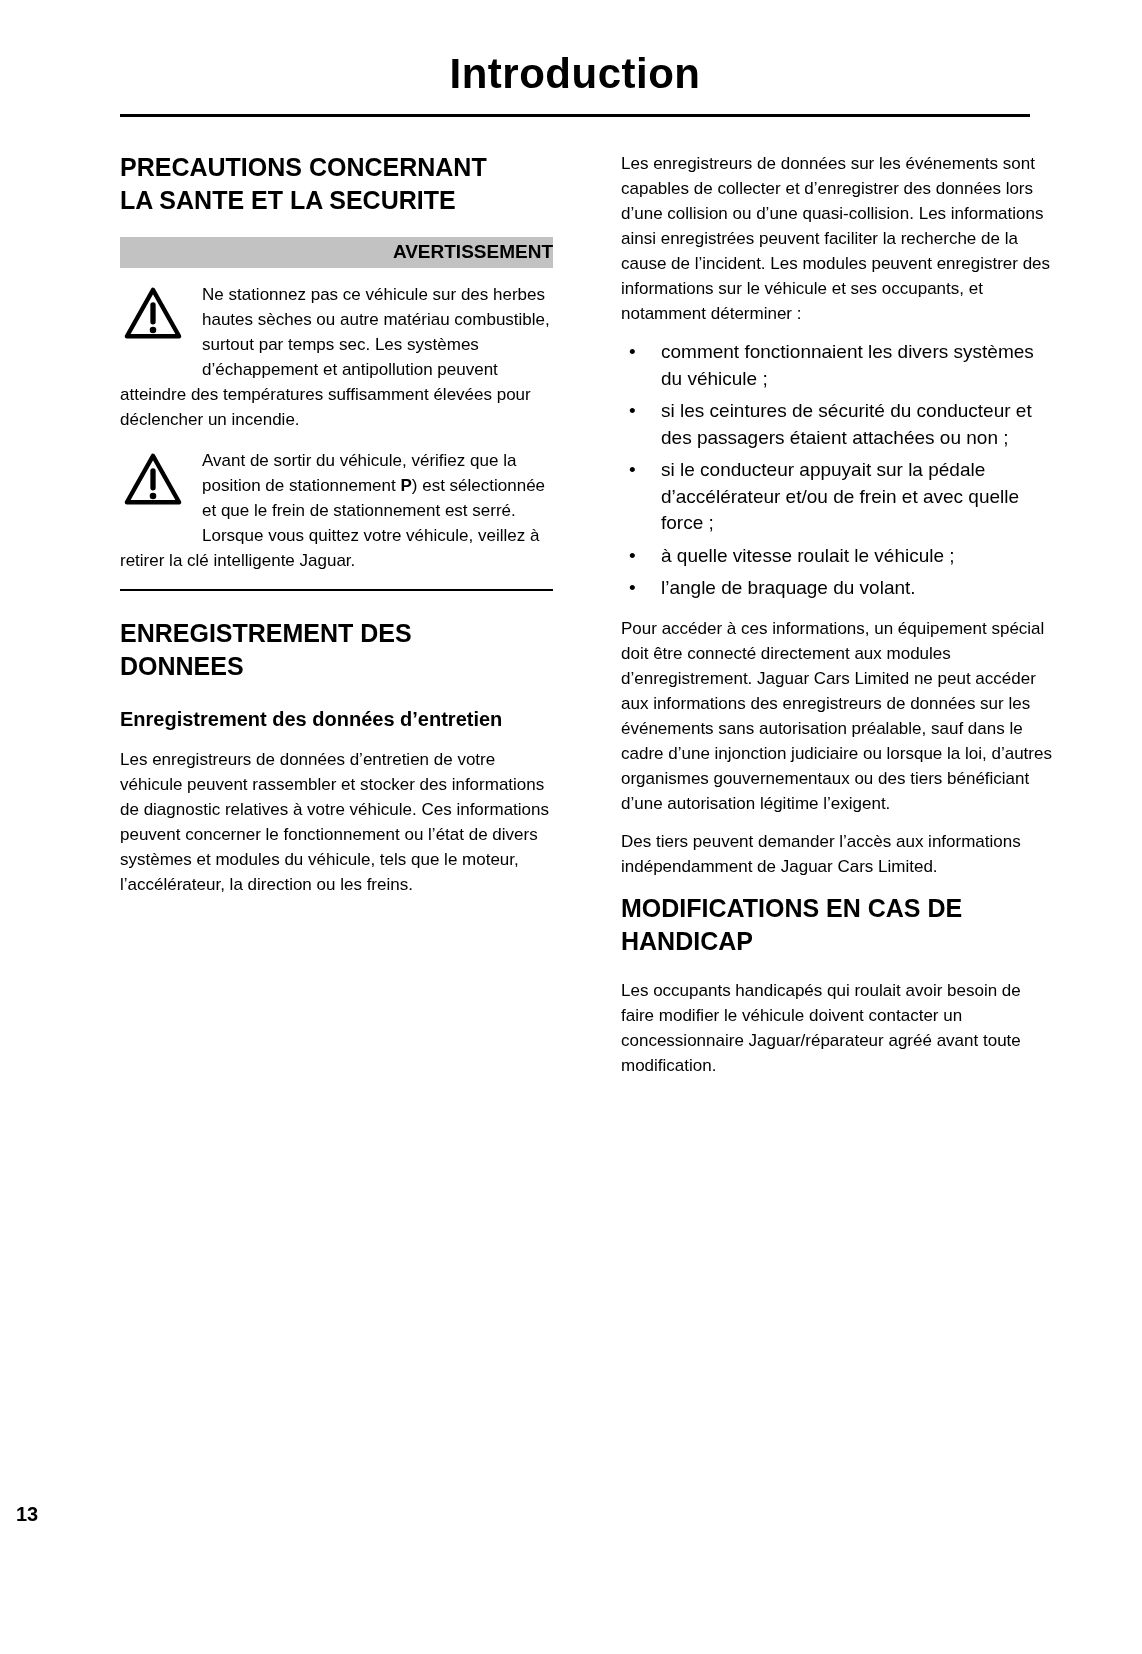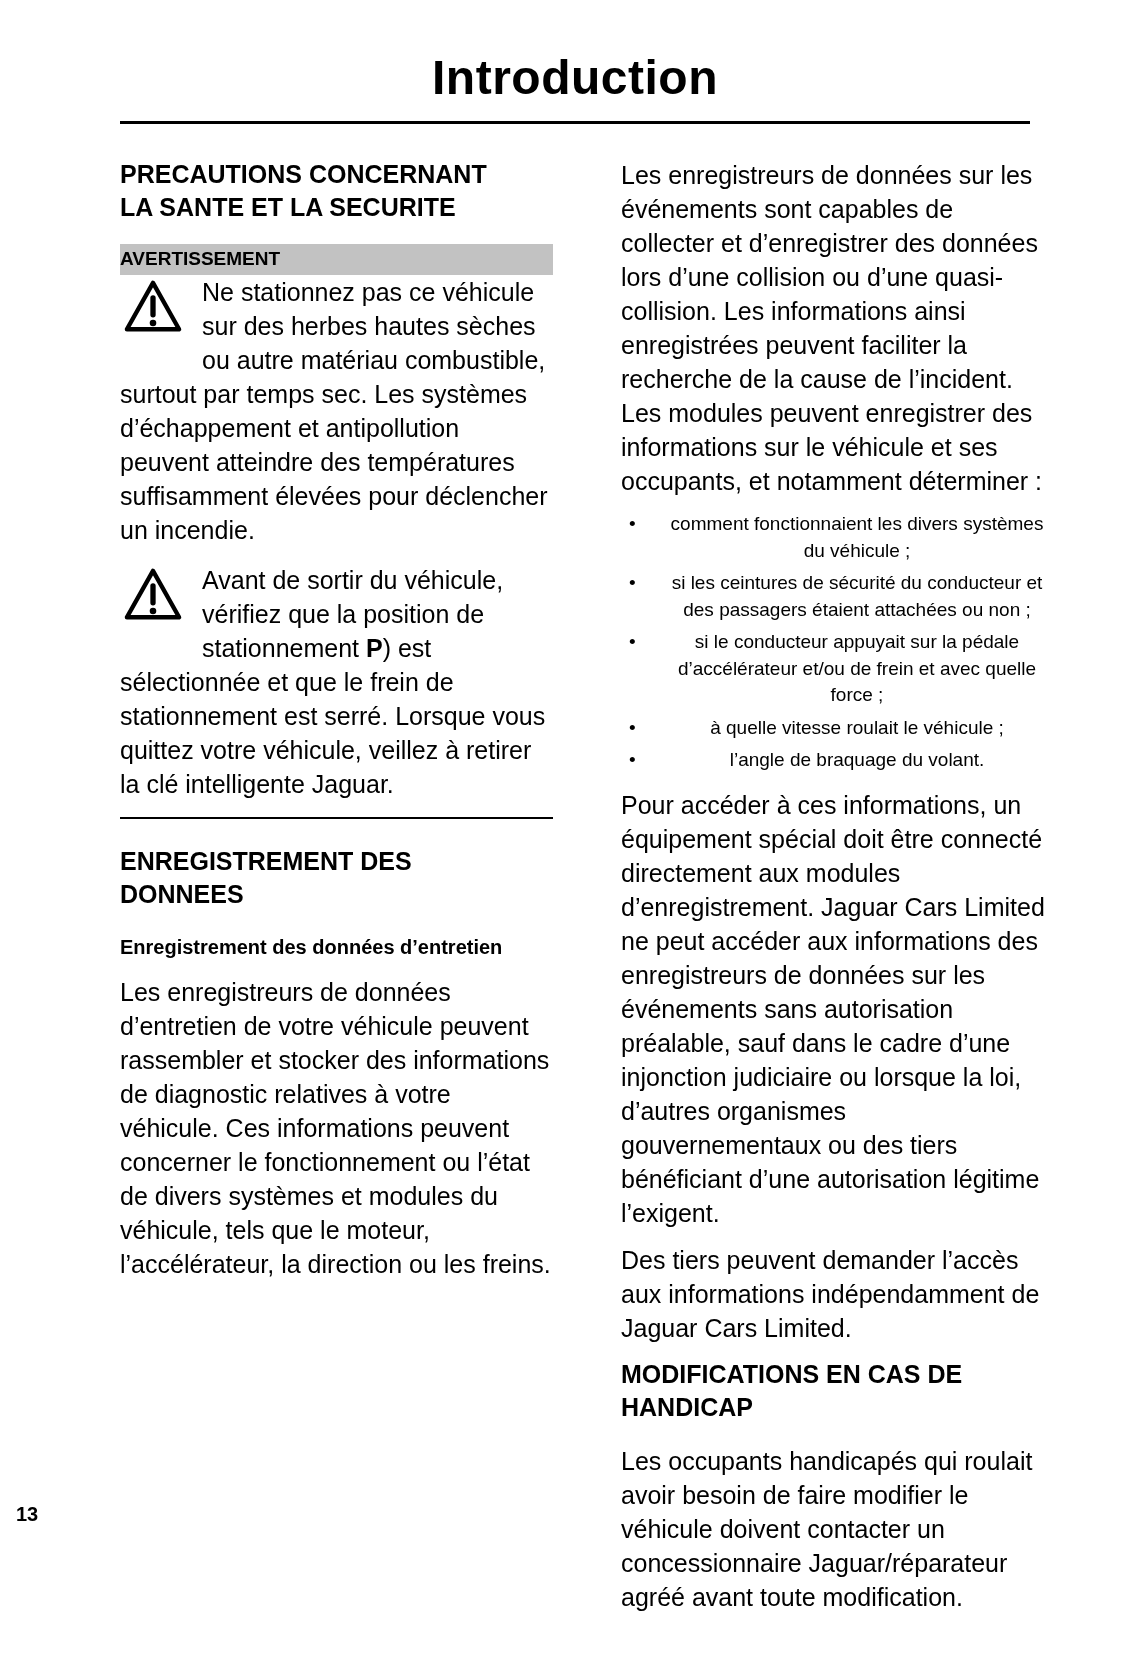--- a/index.html
+++ b/index.html
@@ -7,21 +7,21 @@
   body {
     width:1142px; height:1654px;
     font-family:"Liberation Sans", sans-serif;
     color:#000;
     position:relative;
     overflow:hidden;
   }
   .page { padding:50px 112px 0 120px; }
 
   .title {
-    font-size:48px; font-weight:700; text-align:center;
+    font-size:42px; font-weight:700; text-align:center;
     letter-spacing:0.5px;
   }
   .title-rule {
     height:3px; background:#000; margin-top:16px; margin-bottom:34px;
   }
 
   .columns { display:flex; gap:68px; }
   .col-left  { width:433px; flex:0 0 433px; }
   .col-right { width:432px; flex:0 0 432px; }
 
@@ -31,48 +31,48 @@
   }
   .h-section.w380 { max-width:380px; }
   .h-section.w330 { max-width:330px; }
   .h-sub {
     font-size:20px; font-weight:700; line-height:1.6;
     margin-bottom:12px;
   }
   .h-sub.nowrap { white-space:nowrap; }
   .h-sub.w360 { max-width:360px; }
 
-  .body-text { font-size:25px; line-height:34px; }
+  .body-text { font-size:17px; line-height:25px; }
   p.body-text { margin-bottom:13px; }
 
   .warn-header {
     background:#c2c2c2;
-    text-align:left;
+    text-align:right;
     font-size:19px; font-weight:700;
     padding:4px 0 5px;
+    margin-bottom:14px;
   }
   .warning-block { margin-bottom:16px; }
   .warning-block::after { content:""; display:block; clear:both; }
   .warning-icon { float:left; margin:3px 18px 14px 2px; }
 
   .section-divider {
     clear:both;
     height:2px; background:#000;
     margin:8px 0 26px;
   }
 
   .mt-section { margin-top:6px; }
 
   ul.bullets { list-style:none; margin:2px 0 14px 0; }
   ul.bullets li {
     position:relative;
     padding-left:40px;
     font-size:19px; line-height:26.5px;
     margin-bottom:6px;
-    text-align:center;
   }
   ul.bullets li::before {
     content:"\2022";
     position:absolute; left:8px; top:0;
     font-size:19px;
   }
 
   .page-number {
     position:absolute; left:16px; top:1503; width:100%;
     top:1503px;

